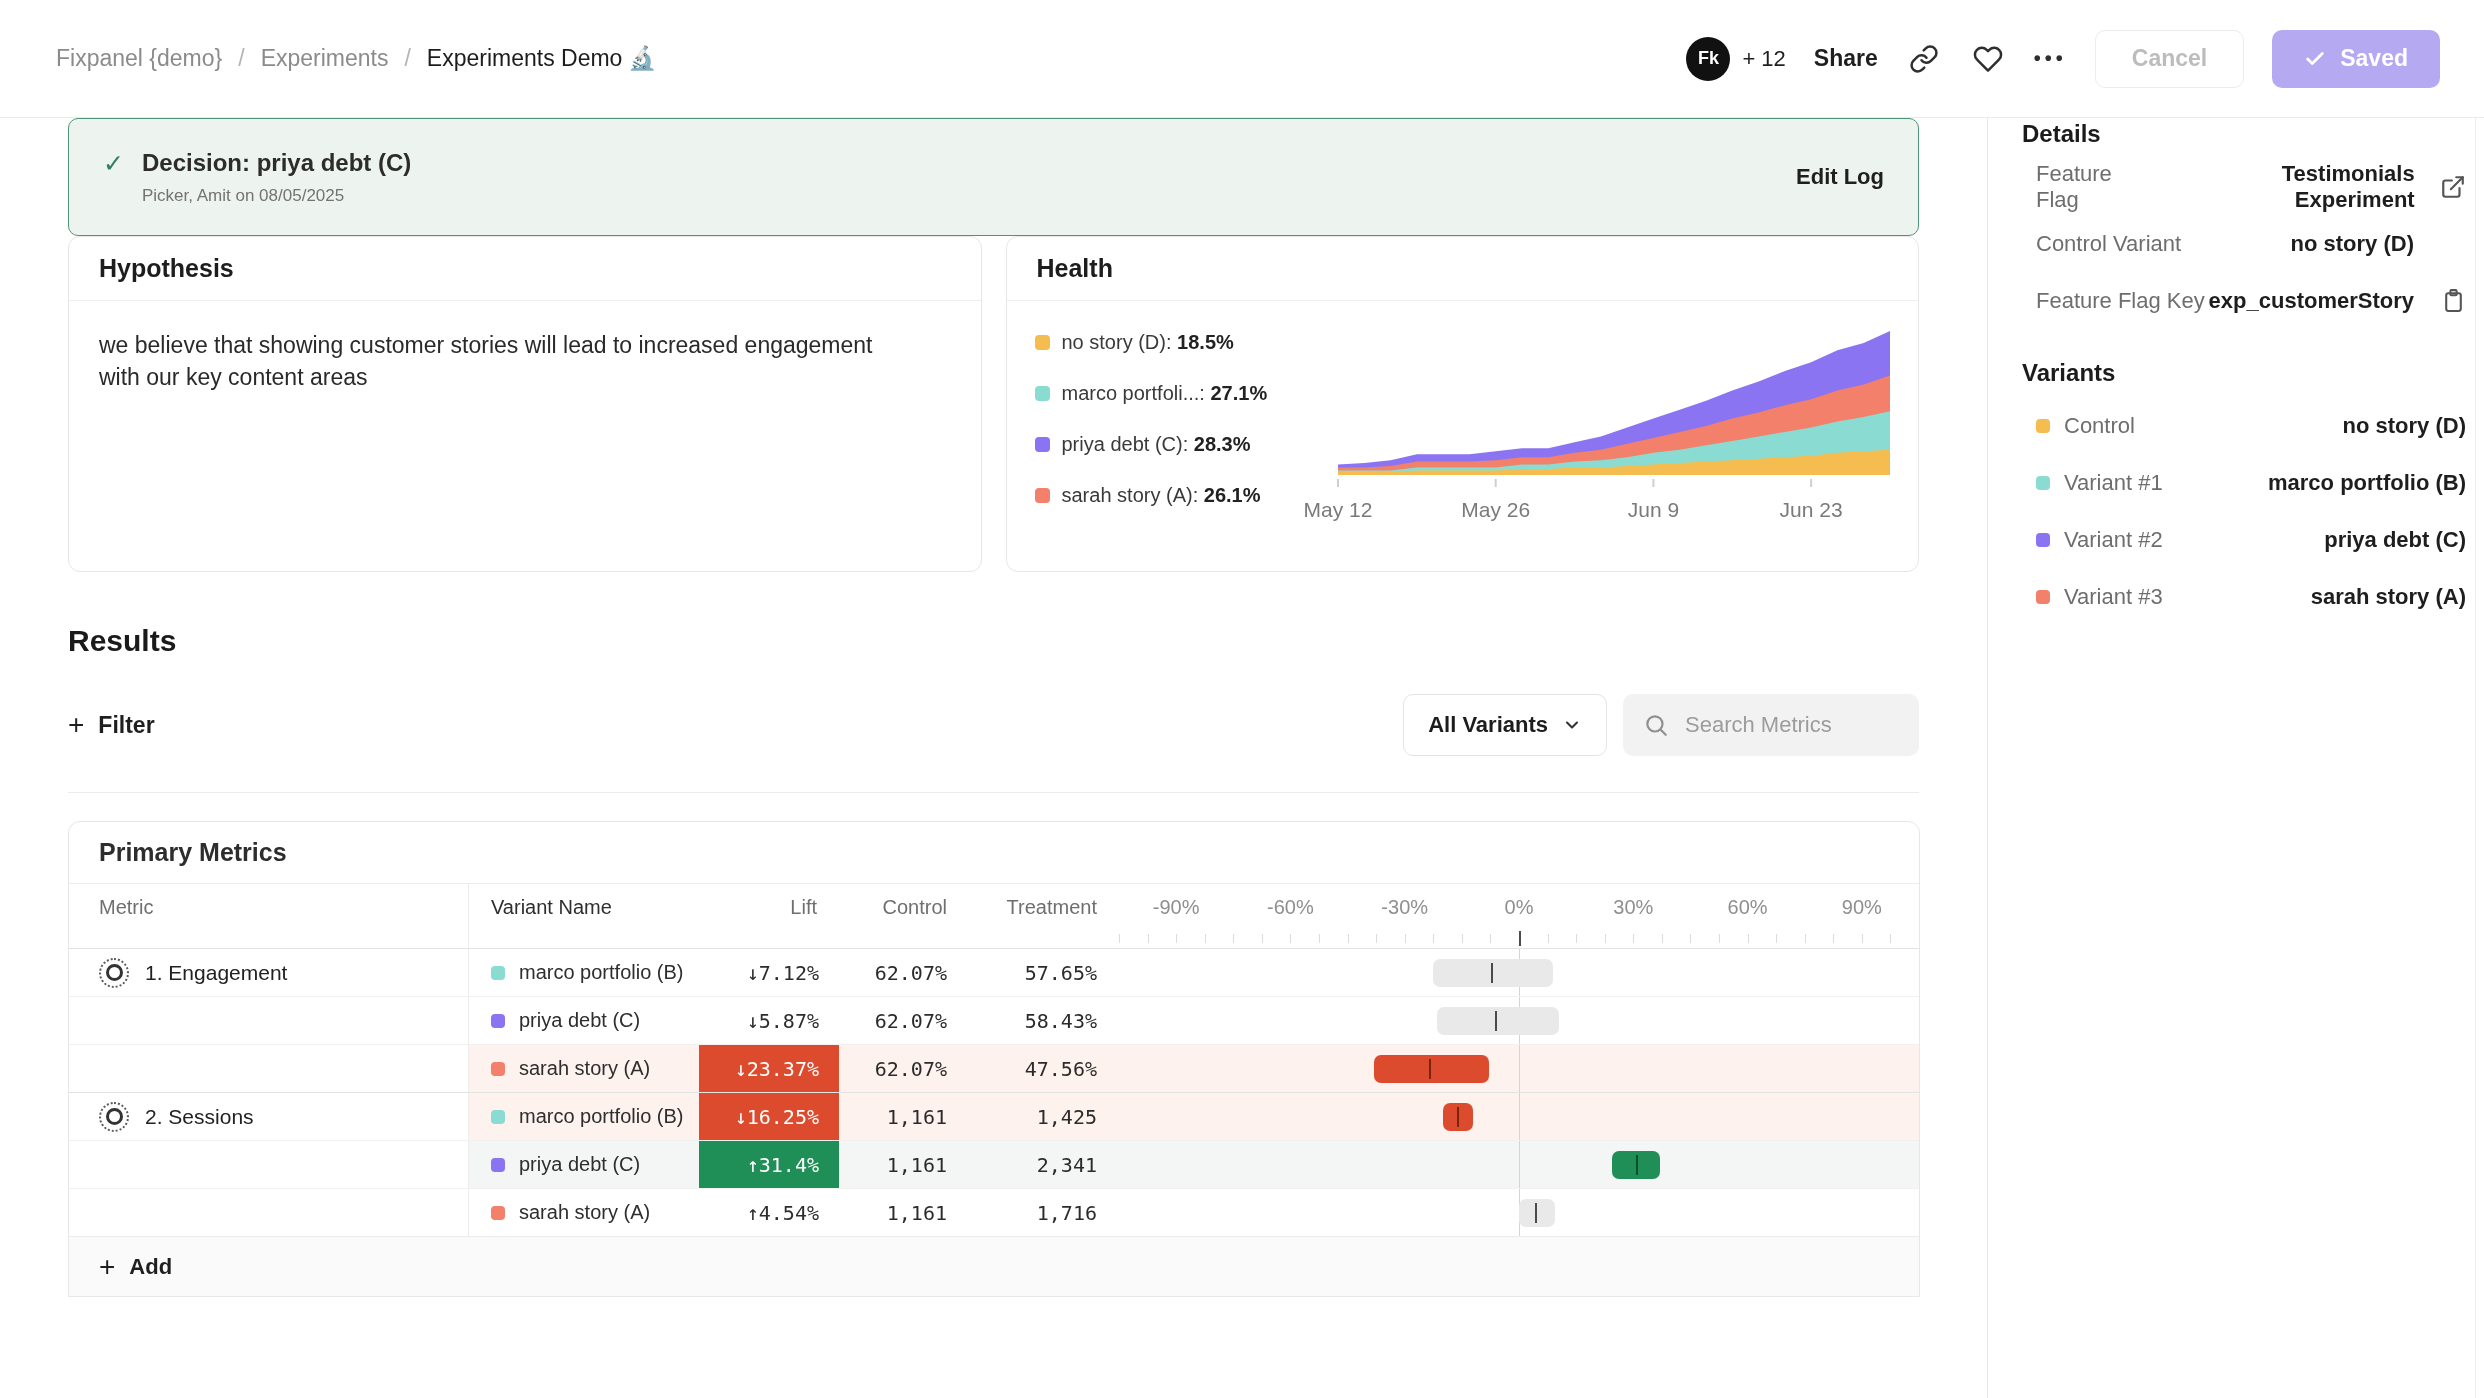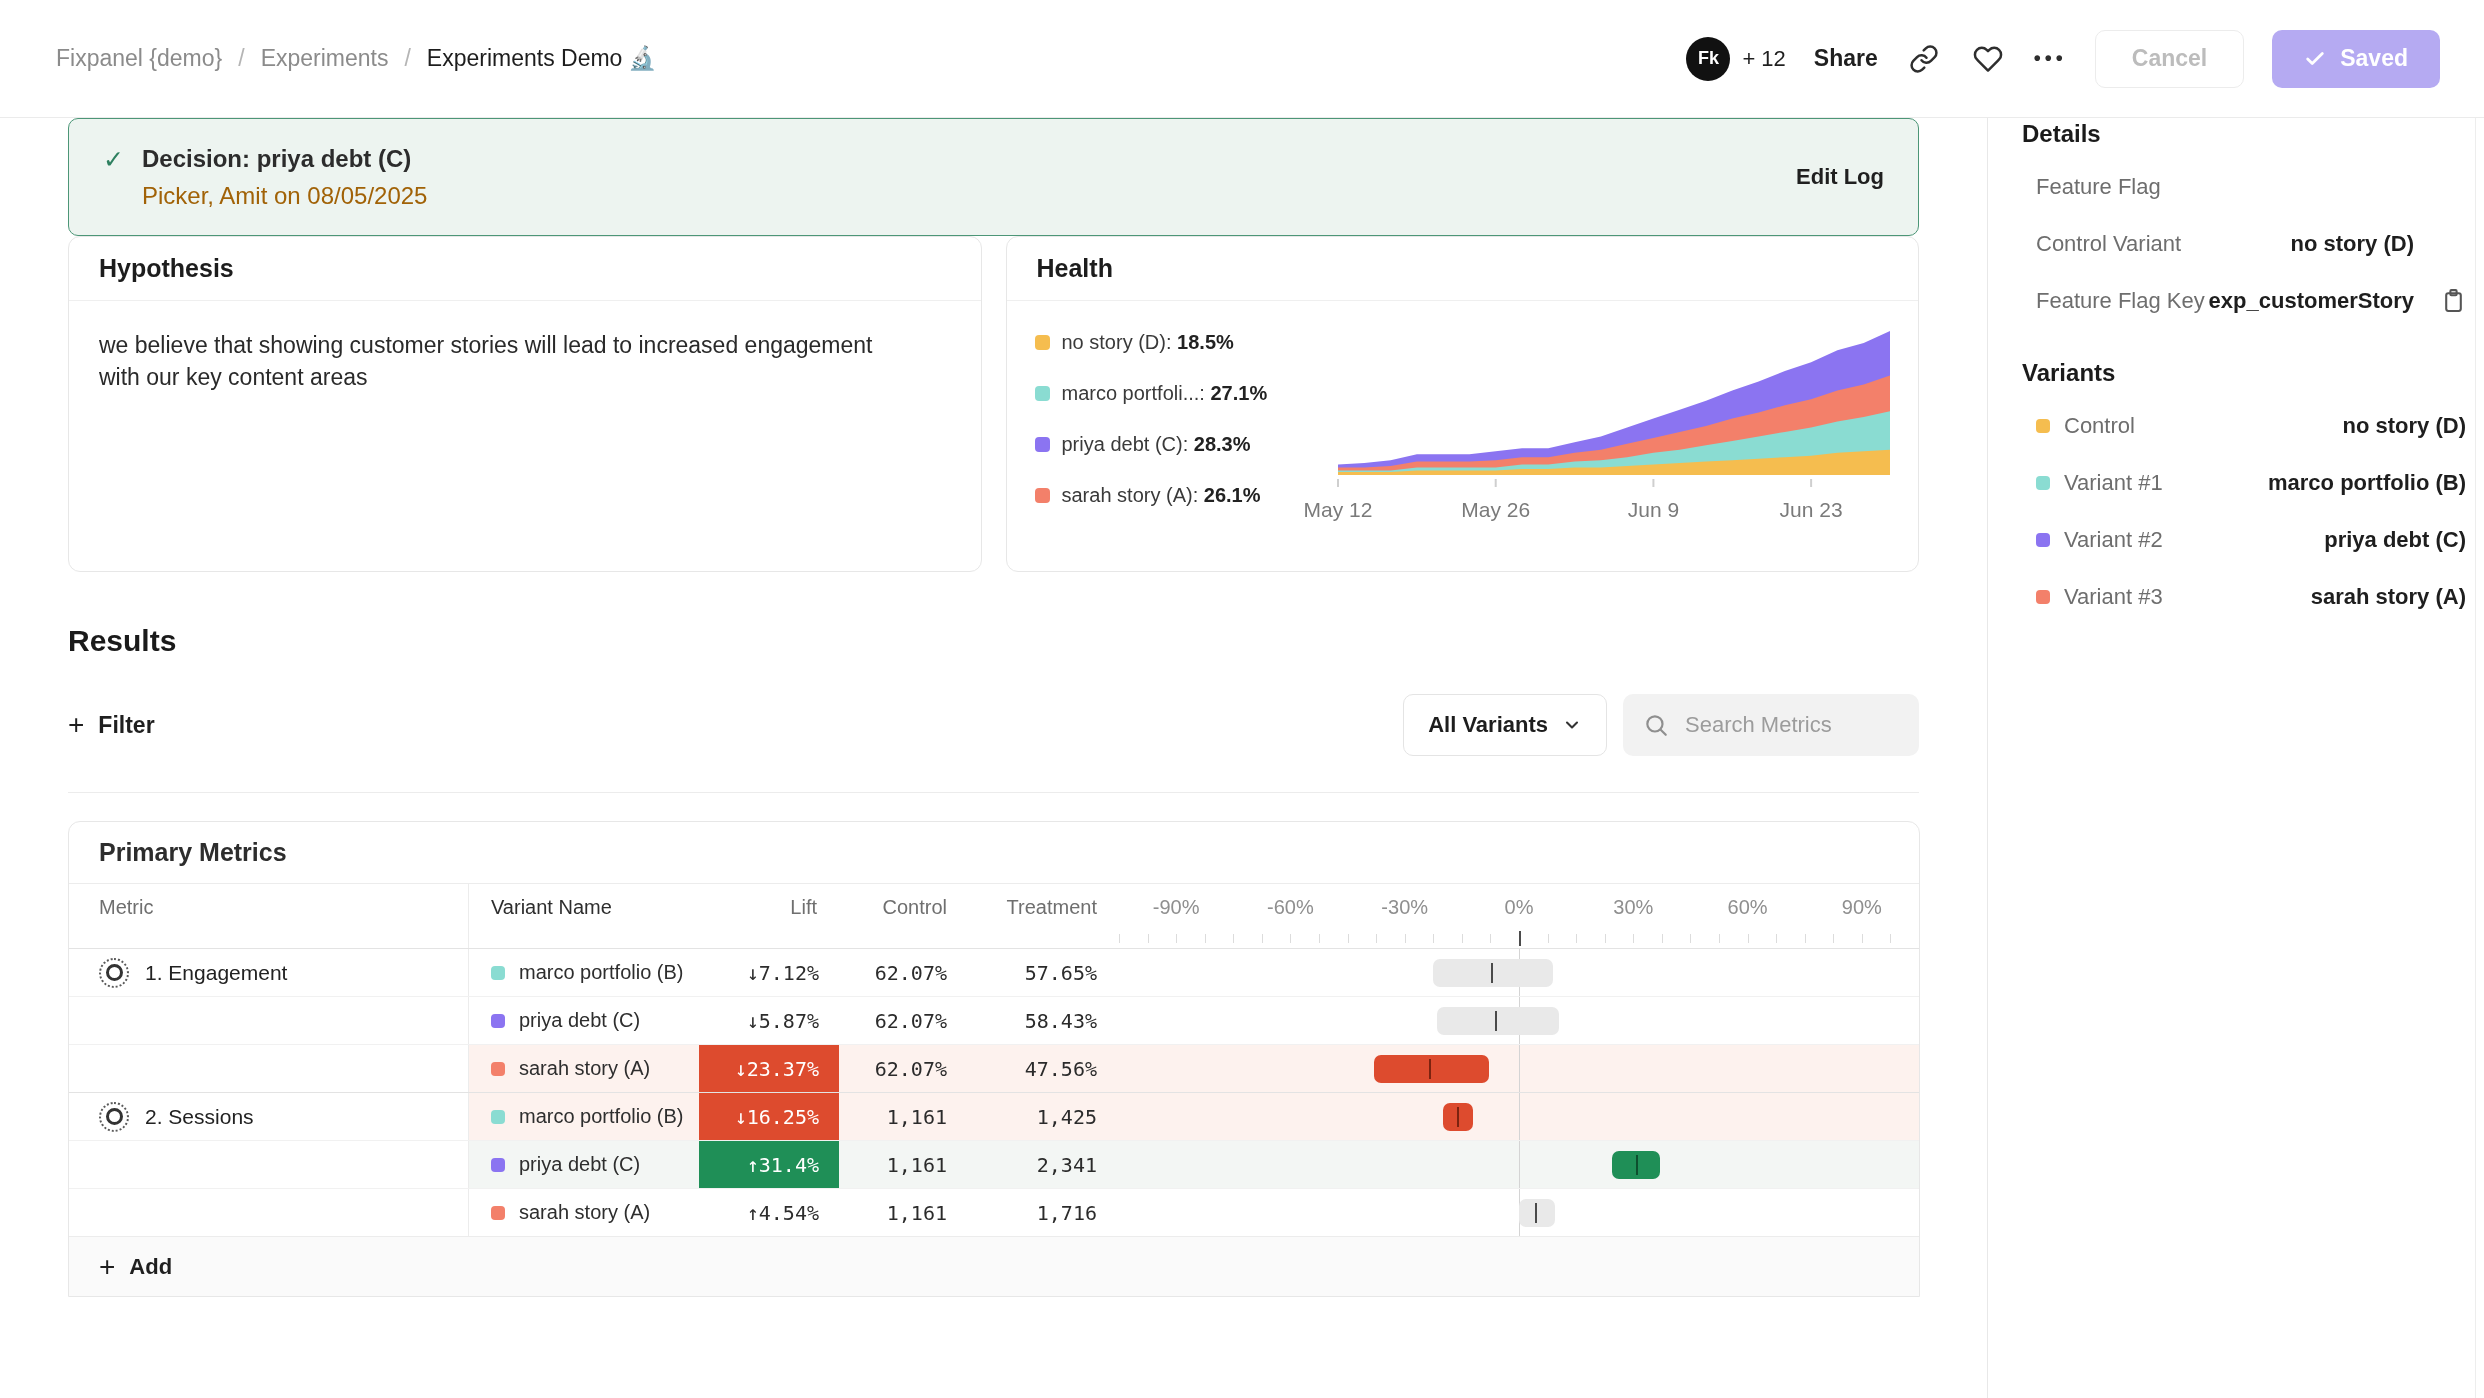--- a/index.html
+++ b/index.html
@@ -49,21 +49,21 @@
   .right-edge { position:absolute; top:92px; bottom:0; right:8px; width:1px; background:#ededed; }
 
   
   .banner {
     height:118px; border:1px solid #4c9677; border-radius:10px; background:#edf4f0;
     display:flex; align-items:center; justify-content:space-between; padding:0 34px;
   }
   .banner-left { display:flex; gap:18px; }
   .banner-check { color:#2e8060; font-size:25px; line-height:30px; }
   .banner-title { font-size:24px; font-weight:bold; color:#2c2c2c; line-height:30px; }
-  .banner-sub { font-size:24px; color:#a16207; margin-top:8px; }
+  .banner-sub { font-size:17px; color:#737373; margin-top:8px; }
   .banner-action { font-size:22px; font-weight:bold; color:#1f1f1f; cursor:pointer; }
 
   
   .h-section { font-size:30px; font-weight:bold; color:#1a1a1a; margin:52px 0 26px 0; }
   .cards-row { display:flex; gap:24px; }
   .card {
     border:1px solid #e7e7e7; border-radius:12px; background:#fff; overflow:hidden;
   }
   .card-hypothesis, .card-health { width:914px; height:336px; }
   .card-head {
@@ -441,20 +441,30 @@
       </div>
     </div>
   </div>
 
   <div class="sidebar">
 
     <div class="sb-section">
       <div class="sb-heading">Details</div>
       <div class="sb-row">
         <span class="sb-label">Feature Flag</span>
+        <span class="sb-value-wrap">
+          <span class="sb-value">Testimonials Experiment</span>
+          <span class="sb-icon-slot">
+              <svg class="ic" width="26" height="26" viewBox="0 0 24 24" fill="none" stroke="#555" stroke-width="2" stroke-linecap="round" stroke-linejoin="round">
+                <path d="M18 13v6a2 2 0 0 1-2 2H5a2 2 0 0 1-2-2V8a2 2 0 0 1 2-2h6"></path>
+                <polyline points="15 3 21 3 21 9"></polyline>
+                <line x1="10" y1="14" x2="21" y2="3"></line>
+              </svg>
+            </span>
+        </span>
       </div>
       <div class="sb-row">
         <span class="sb-label">Control Variant</span>
         <span class="sb-value-wrap">
           <span class="sb-value">no story (D)</span>
           <span class="sb-icon-slot"></span>
         </span>
       </div>
       <div class="sb-row">
         <span class="sb-label">Feature Flag Key</span>

